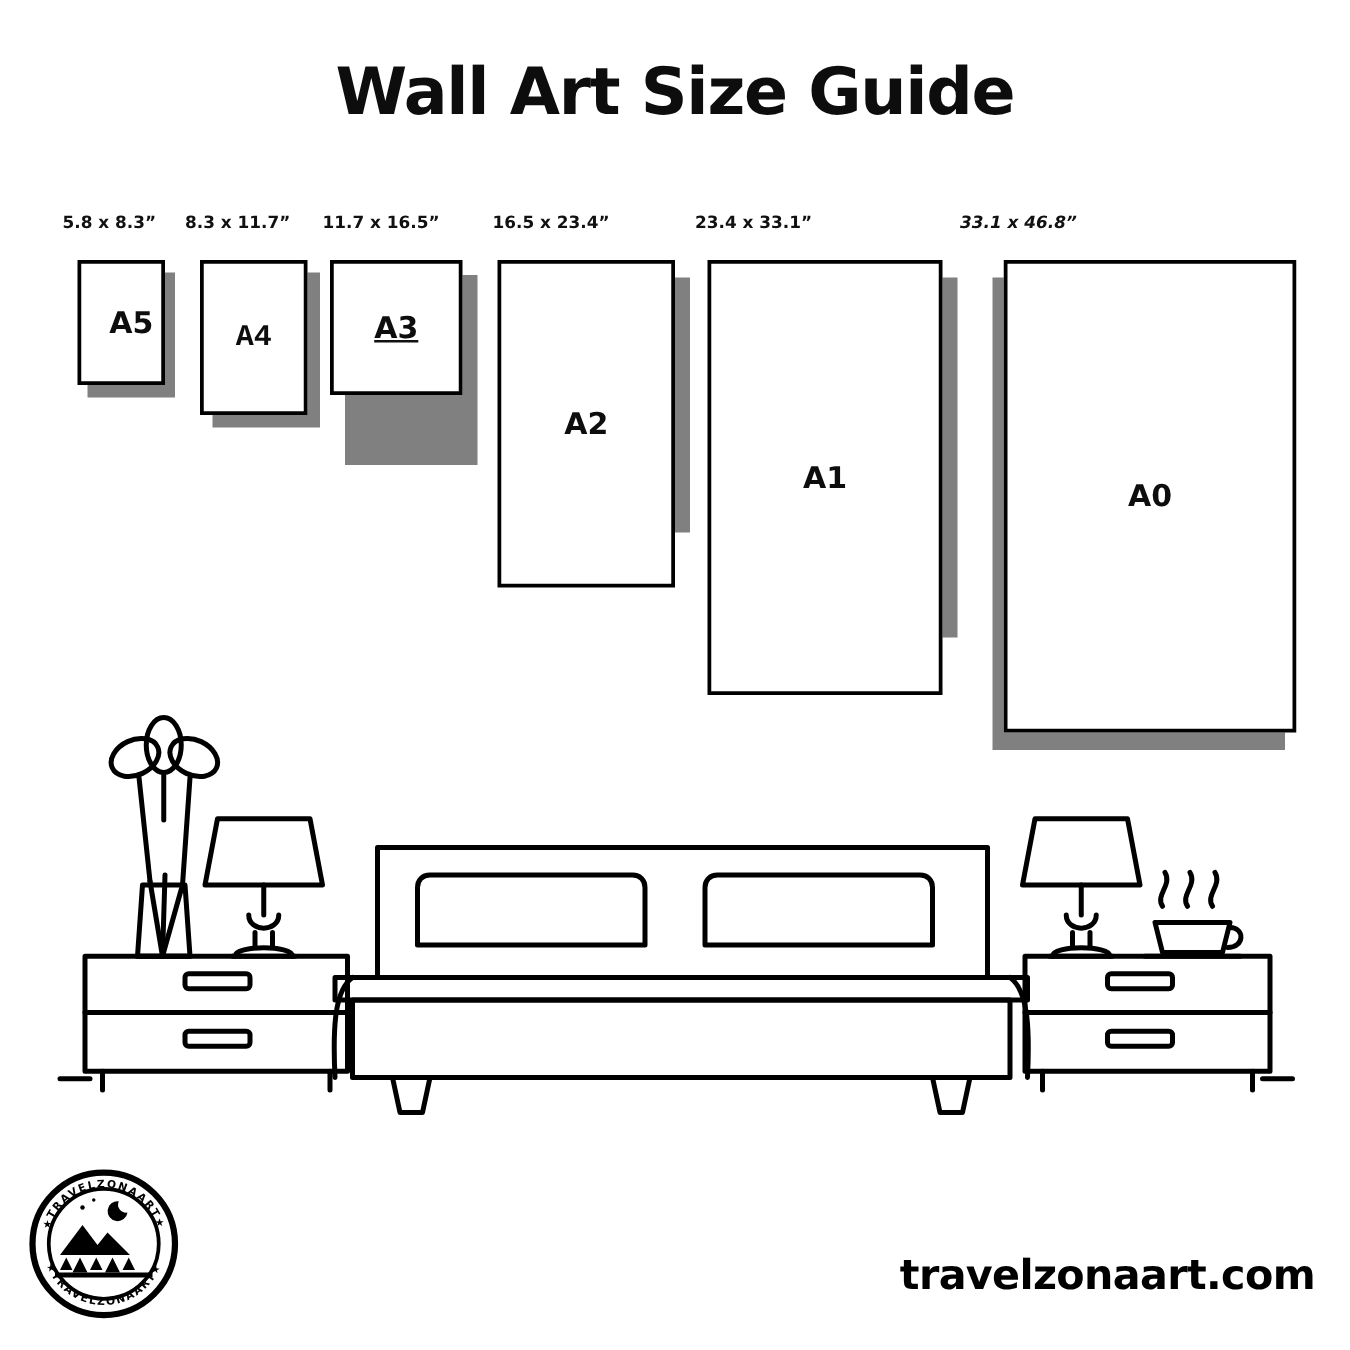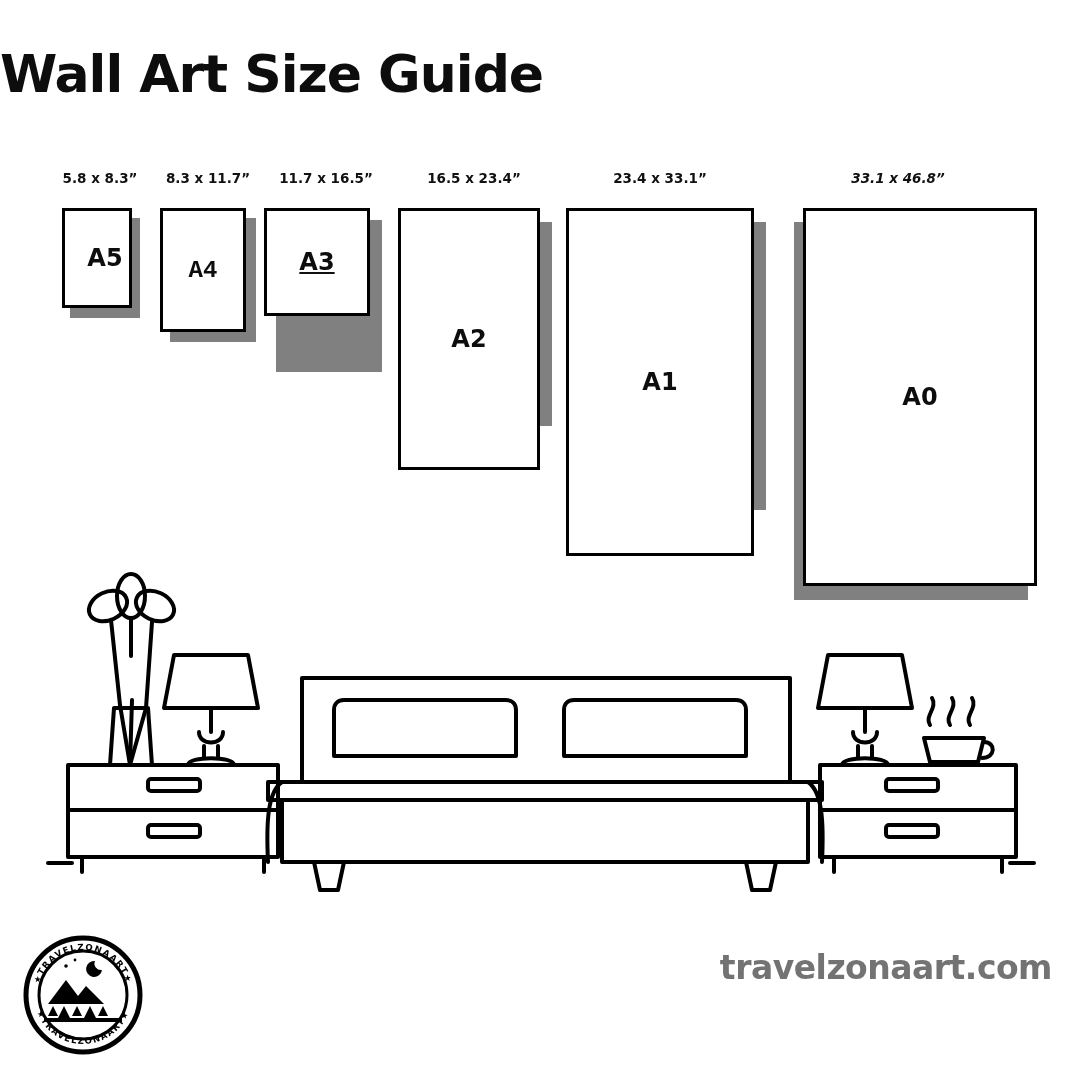--- a/index.html
+++ b/index.html
@@ -15,41 +15,41 @@
     font-family: "DejaVu Sans", sans-serif;
     color: #111111;
   }
 
   
   #title {
     position: absolute;
     top: 44px;
     left: 0;
     width: 1080px;
+    text-align: center;
     font-size: 52px;
     font-weight: bold;
     letter-spacing: -1px;
     color: #0d0d0d;
   }
 
   
   #sizes {
     position: absolute;
     left: 0;
     top: 160px;
     width: 1080px;
     height: 440px;
   }
   .size-item {
     position: absolute;
   }
   .size-dims {
     position: absolute;
     width: 100%;
-    text-align: center;
     font-size: 13.5px;
     font-weight: bold;
     color: #111;
     white-space: nowrap;
   }
   .frame {
     position: absolute;
     background: #ffffff;
     border: 3px solid #000000;
     box-sizing: border-box;
@@ -80,24 +80,24 @@
   #logo {
     position: absolute;
     left: 18px;
     top: 930px;
     width: 130px;
     height: 130px;
   }
   #website {
     position: absolute;
     right: 28px;
-    top: 948px;
+    top: 1000px;
     font-size: 33px;
     font-weight: bold;
-    color: #737373;
+    color: #000000;
     letter-spacing: -0.5px;
   }
 </style>
 </head>
 <body>
 
 <div id="title">Wall Art Size Guide</div>
 
 <div id="sizes">
 

